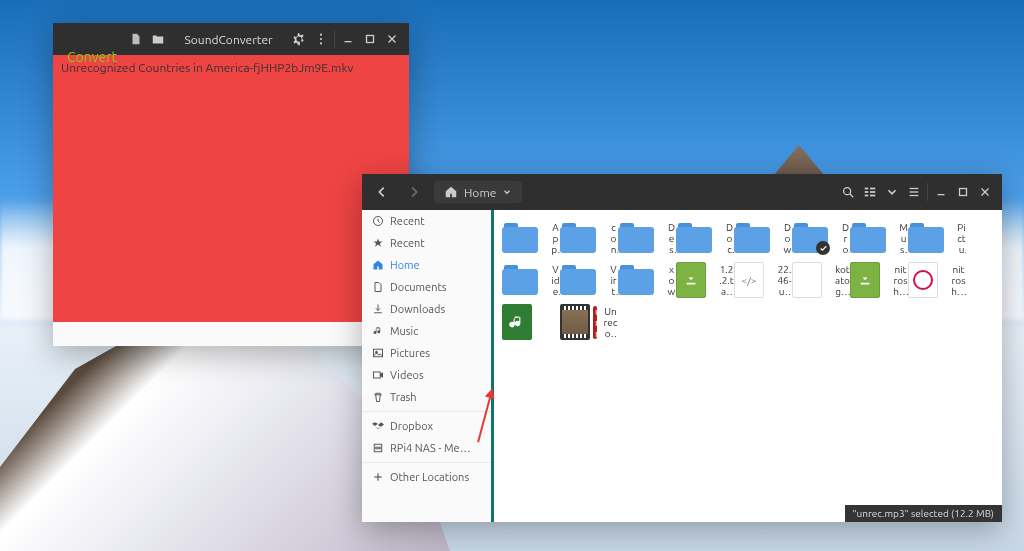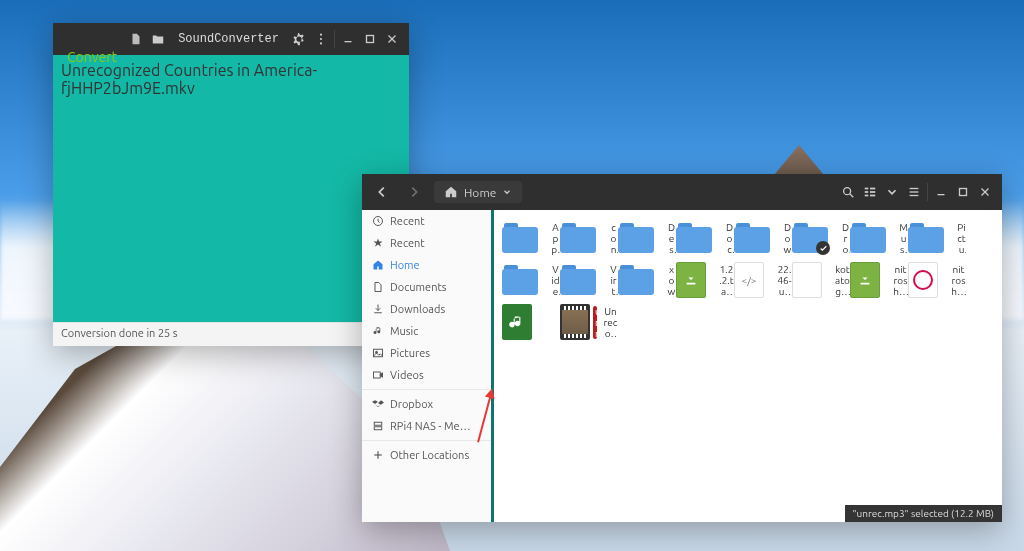--- a/index.html
+++ b/index.html
@@ -4,29 +4,29 @@
 <style>
 * { margin: 0; padding: 0; box-sizing: border-box; font-family: Ubuntu, "Segoe UI", sans-serif; }
 body { width: 1024px; height: 551px; overflow: hidden; position: relative; background: linear-gradient(to bottom, #1a6db8 0%, #4a9de8 35%, #e8f0f8 60%, #c8d8e8 100%); }
 .wallpaper { position: absolute; inset: 0; z-index: 0; }
 .clouds { position: absolute; top: 200px; left: 0; right: 0; height: 120px; background: linear-gradient(to bottom, transparent 0%, rgba(255,255,255,0.85) 40%, rgba(248,250,255,0.95) 100%); filter: blur(2px); }
 .mountain { position: absolute; bottom: 0; left: -50px; width: 500px; height: 280px; background: linear-gradient(135deg, #78604f 0%, #5a4a3c 30%, #fff 40%, #e8e8f0 60%, #c0b8c8 100%); clip-path: polygon(0% 100%, 10% 70%, 25% 35%, 40% 20%, 55% 10%, 70% 25%, 85% 50%, 95% 75%, 100% 100%); }
 .peak { position: absolute; top: 145px; right: 200px; width: 50px; height: 30px; background: linear-gradient(to bottom, #8a7060 0%, #6a5a4c 100%); clip-path: polygon(50% 0%, 100% 100%, 0% 100%); }
 
 .window { position: absolute; background: #fafafa; box-shadow: 0 8px 30px rgba(0,0,0,0.3); }
 .titlebar { background: #2f2f2f; color: #ccc; display: flex; align-items: center; height: 32px; padding: 0 6px; font-size: 12px; }
-.titlebar .title { flex: 1; text-align: center; color: #ddd; font-size: 12px; font-family: Liberation Mono, monospace; }
+.titlebar .title { flex: 1; text-align: center; color: #ddd; font-size: 12px; }
 .titlebar .btn { width: 22px; height: 22px; display: flex; align-items: center; justify-content: center; color: #ccc; cursor: pointer; border-radius: 3px; }
 .titlebar .lbl { padding: 0 8px; color: #84cc16; font-size: 14px; margin-top: 36px; }
 .titlebar svg { width: 14px; height: 14px; }
 .sep { width: 1px; height: 18px; background: #444; margin: 0 2px; }
 
 
 .sc-win { top: 23px; left: 53px; width: 356px; height: 323px; z-index: 1; }
-.sc-body { background: #14b8a6; height: calc(100% - 32px - 24px); padding: 6px 8px; font-size: 16px; color: #333; overflow: auto; }
+.sc-body { background: #ef4444; height: calc(100% - 32px - 24px); padding: 6px 8px; font-size: 12px; color: #333; overflow: auto; }
 .sc-status { background: #f4f4f4; height: 24px; padding: 4px 8px; font-size: 11px; color: #555; border-top: 1px solid #e5e5e5; }
 
 
 .fm-win { top: 174px; left: 362px; width: 640px; height: 348px; z-index: 2; }
 .fm-titlebar { height: 36px; padding: 0 6px; }
 .fm-nav { display: flex; align-items: center; gap: 4px; }
 .fm-nav .btn { width: 28px; height: 28px; }
 .fm-breadcrumb { display: flex; align-items: center; gap: 6px; background: #3a3a3a; border-radius: 4px; padding: 4px 10px; margin-left: 6px; font-size: 12px; }
 .fm-breadcrumb svg { width: 14px; height: 14px; }
 .fm-spacer { flex: 1; }
@@ -116,21 +116,20 @@
     <span class="btn">
         <svg viewBox="0 0 16 16" fill="none" stroke="currentColor" stroke-width="1.5">
           <line x1="4" y1="4" x2="12" y2="12"></line>
           <line x1="12" y1="4" x2="4" y2="12"></line>
         </svg>
       </span>
   </div>
   <div class="sc-body">
     <div>Unrecognized Countries in America-fjHHP2bJm9E.mkv</div>
   </div>
-  <div class="sc-status">Conversion done in 25 s</div>
 </div>
 
 <div class="window fm-win">
   <div class="titlebar fm-titlebar">
     <div class="fm-nav">
       <span class="btn">
           <svg viewBox="0 0 16 16" fill="none" stroke="currentColor" stroke-width="2">
             <path d="M10 3L5 8l5 5"></path>
           </svg>
         </span>
@@ -243,20 +242,26 @@
           </svg>
           <span>Pictures</span>
         </div>
       <div class="fm-side-item">
           <svg viewBox="0 0 16 16" fill="none" stroke="currentColor" stroke-width="1.3">
             <rect x="2" y="4" width="9" height="8"></rect>
             <path d="M11 7l3-2v6l-3-2z" fill="currentColor"></path>
           </svg>
           <span>Videos</span>
         </div>
+      <div class="fm-side-item">
+          <svg viewBox="0 0 16 16" fill="none" stroke="currentColor" stroke-width="1.3">
+            <path d="M3 5h10M5 5V3h6v2M5 5l1 9h4l1-9"></path>
+          </svg>
+          <span>Trash</span>
+        </div>
       <div class="fm-side-sep"></div>
       <div class="fm-side-item">
           <svg viewBox="0 0 16 16" fill="currentColor">
             <path d="M4 3l4 2-4 3-4-3zM12 3l4 3-4 3-4-2zM4 9l4 2 4-2-4 3z"></path>
           </svg>
           <span>Dropbox</span>
         </div>
       <div class="fm-side-item">
           <svg viewBox="0 0 16 16" fill="none" stroke="currentColor" stroke-width="1.3">
             <rect x="3" y="3" width="10" height="4"></rect>

